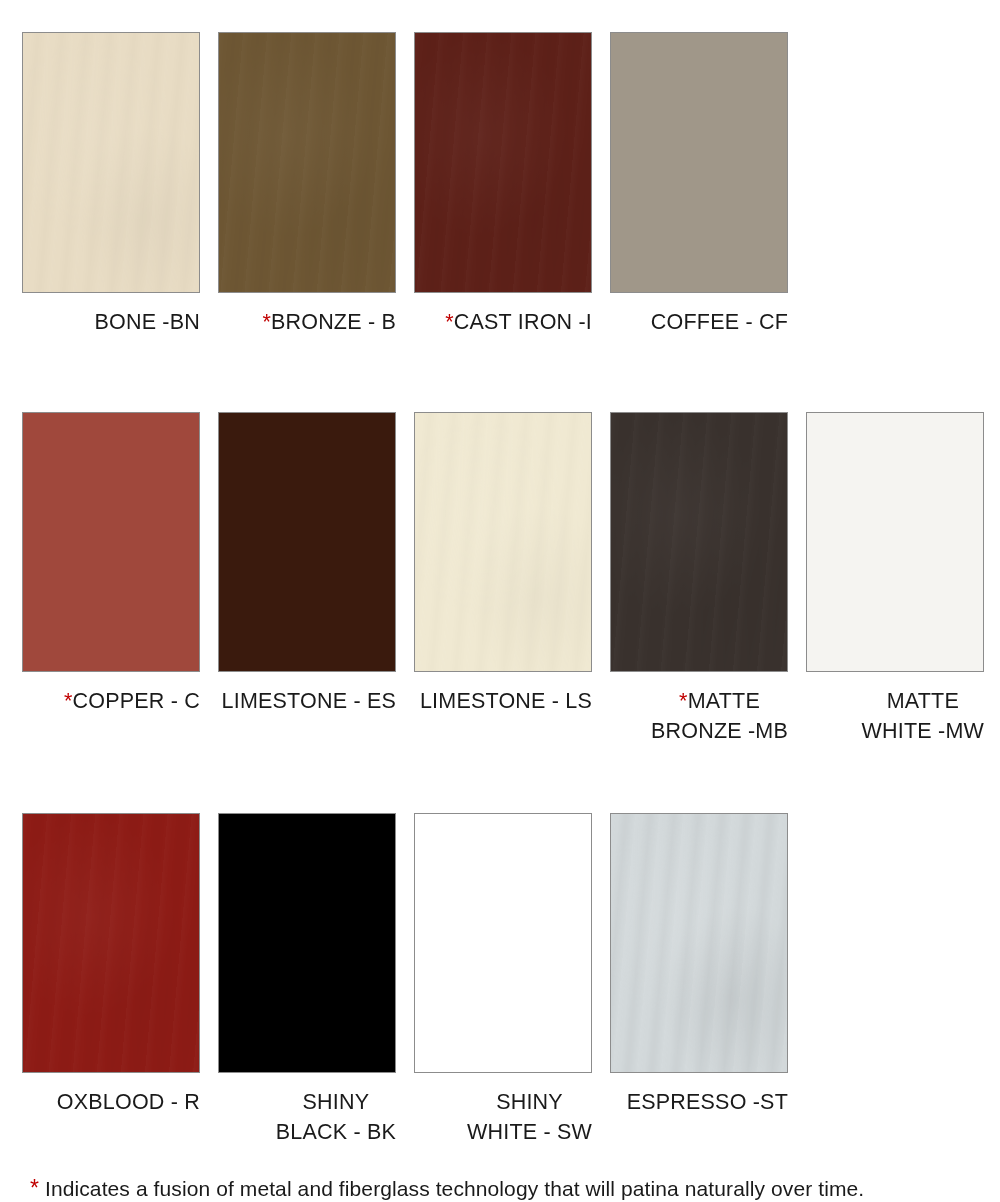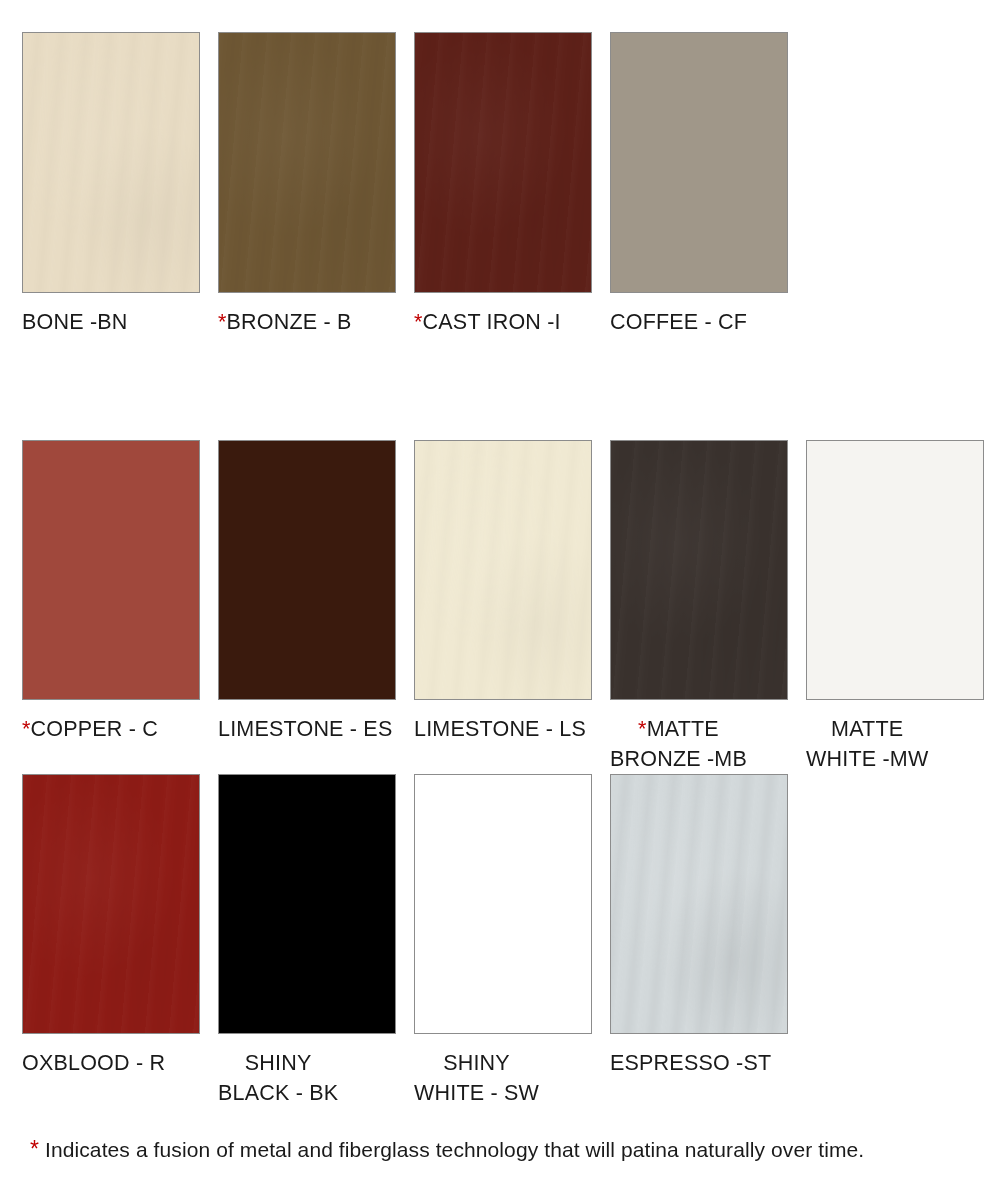--- a/index.html
+++ b/index.html
@@ -28,27 +28,27 @@
   .swatch-row {
     display: grid;
     grid-template-columns: repeat(5, 178px);
     column-gap: 18px;
     justify-content: start;
     padding-left: 22px;
     box-sizing: border-box;
   }
 
   .row-1 { margin-top: 32px; }
-  .row-2 { margin-top: 103px; }
-  .row-3 { }
+  .row-2 { margin-top: 75px; }
+  .row-3 { margin-top: 67px; }
 
   .swatch-cell {
     display: flex;
     flex-direction: column;
-    align-items: flex-start;
+    align-items: flex-end;
     width: 178px;
   }
 
   .swatch-chip {
     width: 178px;
     height: 261px;
     box-sizing: border-box;
     border: 1px solid #8c8c8c;
     position: relative;
     overflow: hidden;

